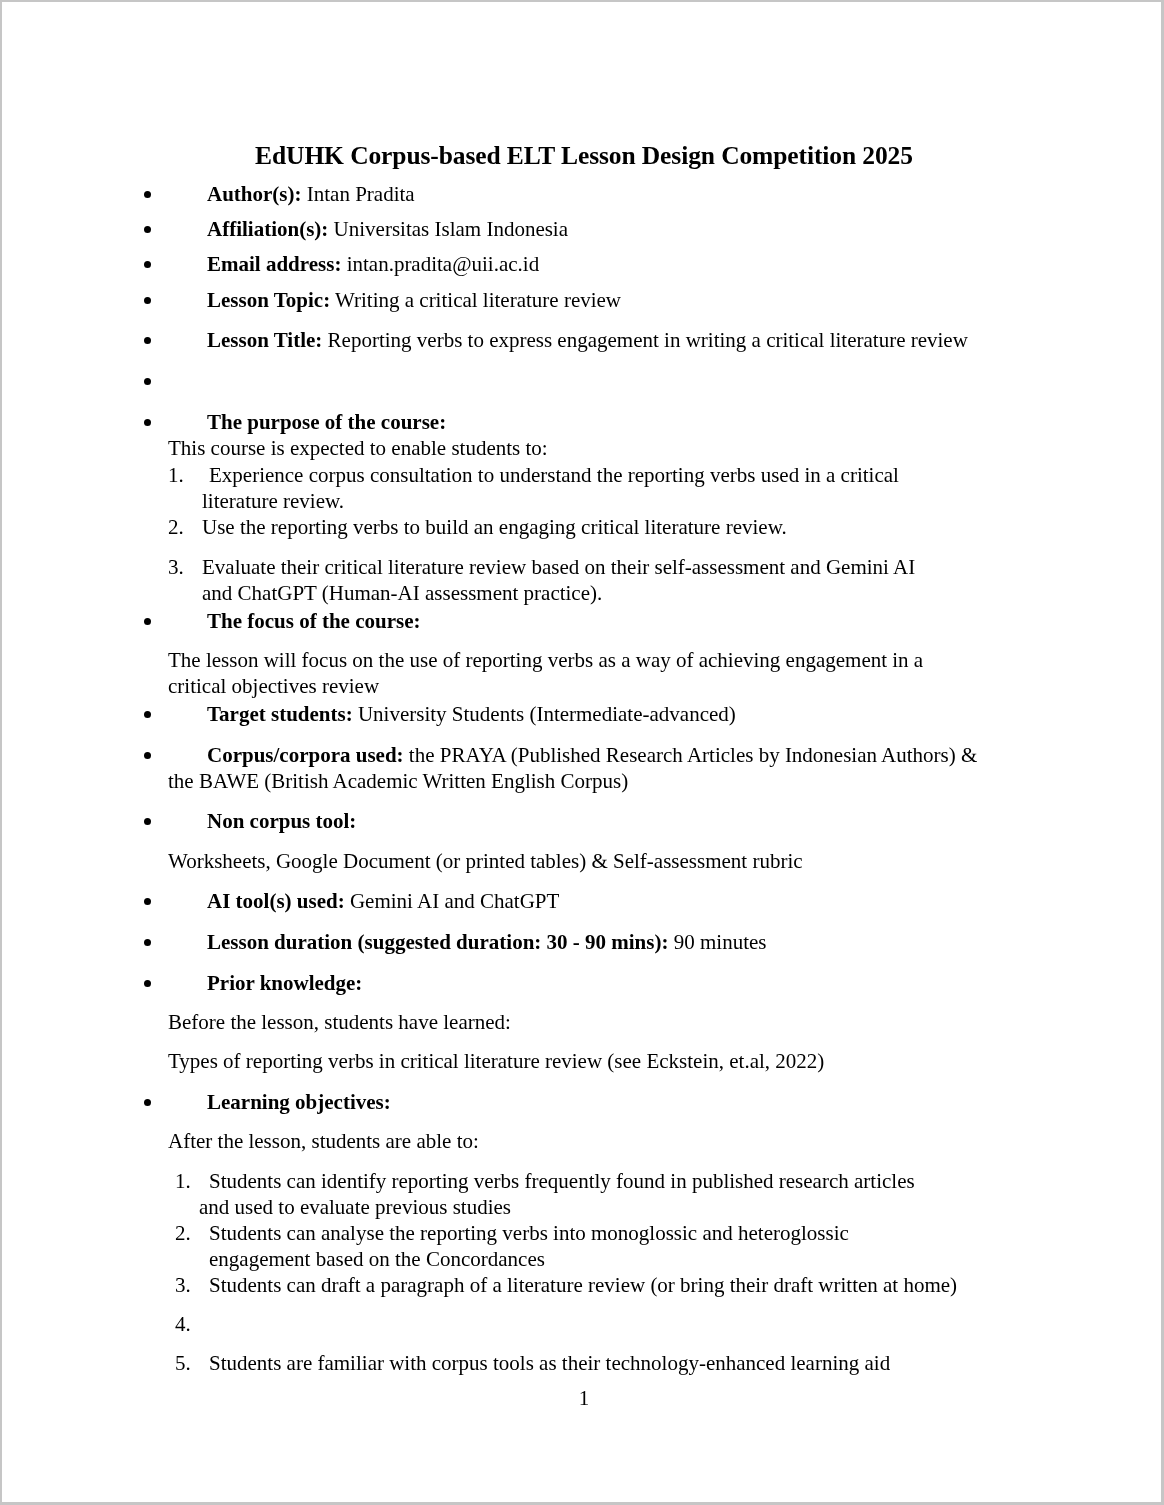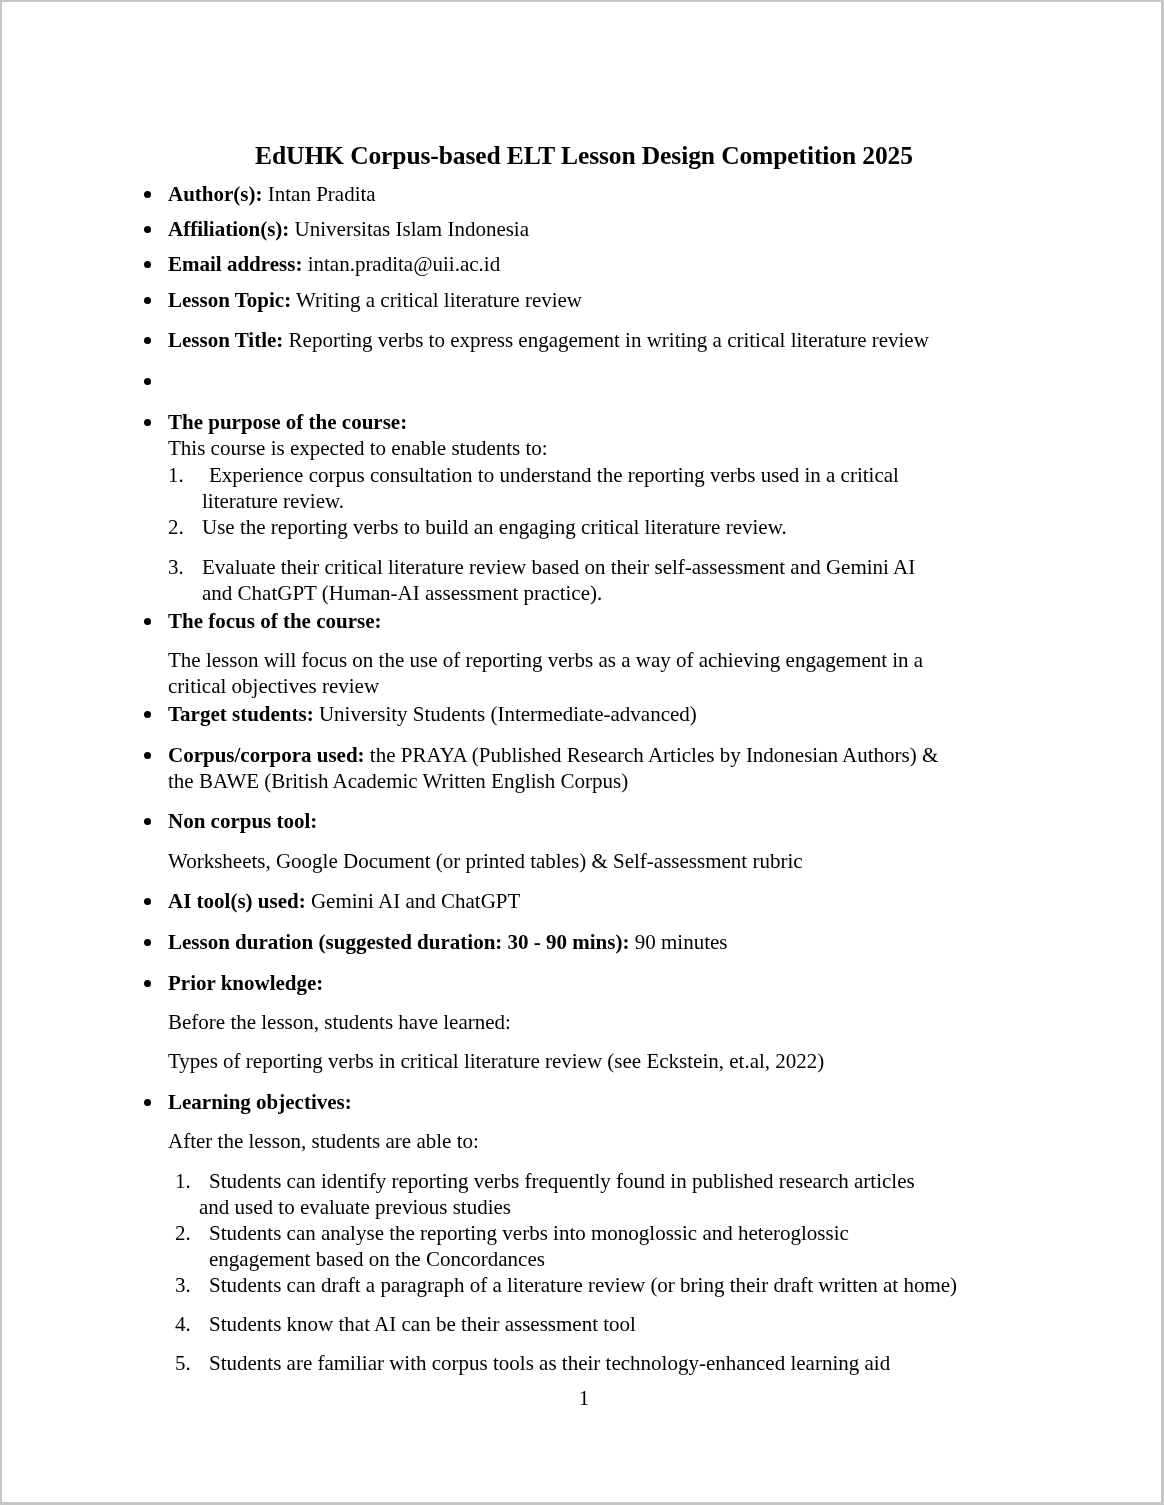--- a/index.html
+++ b/index.html
@@ -55,21 +55,21 @@
       position: absolute;
       left: 2px;
       top: 10px;
       width: 7px;
       height: 7px;
       border-radius: 50%;
       background: #000;
     }
     .txt { left: 166px; }
     .num { position: absolute; font-size: 21px; line-height: 26px; }
-    .b { font-weight: bold; }
+    .b { font-weight: bold; margin-left: 39px; }
     .pagenum {
       position: absolute;
       top: 1383px;
       left: 0;
       width: 1164px;
       text-align: center;
       font-size: 21px;
       line-height: 26px;
     }
   </style>
@@ -166,19 +166,18 @@
   <div class="line" style="top:1192px; left:197px">and used to evaluate previous studies</div>
 
   <div class="num" style="top:1218px; left:173px">2.</div>
   <div class="line" style="top:1218px; left:207px">Students can analyse the reporting verbs into monoglossic and heteroglossic</div>
   <div class="line" style="top:1244px; left:207px">engagement based on the Concordances</div>
 
   <div class="num" style="top:1270px; left:173px">3.</div>
   <div class="line" style="top:1270px; left:207px">Students can draft a paragraph of a literature review (or bring their draft written at home)</div>
 
   <div class="num" style="top:1309px; left:173px">4.</div>
-  <div class="line" style="top:1309px; left:207px">Students know that AI can be their assessment tool</div>
 
   <div class="num" style="top:1348px; left:173px">5.</div>
   <div class="line" style="top:1348px; left:207px">Students are familiar with corpus tools as their technology-enhanced learning aid</div>
 
   <div class="pagenum">1</div>
 </div>
 
 </body></html>

